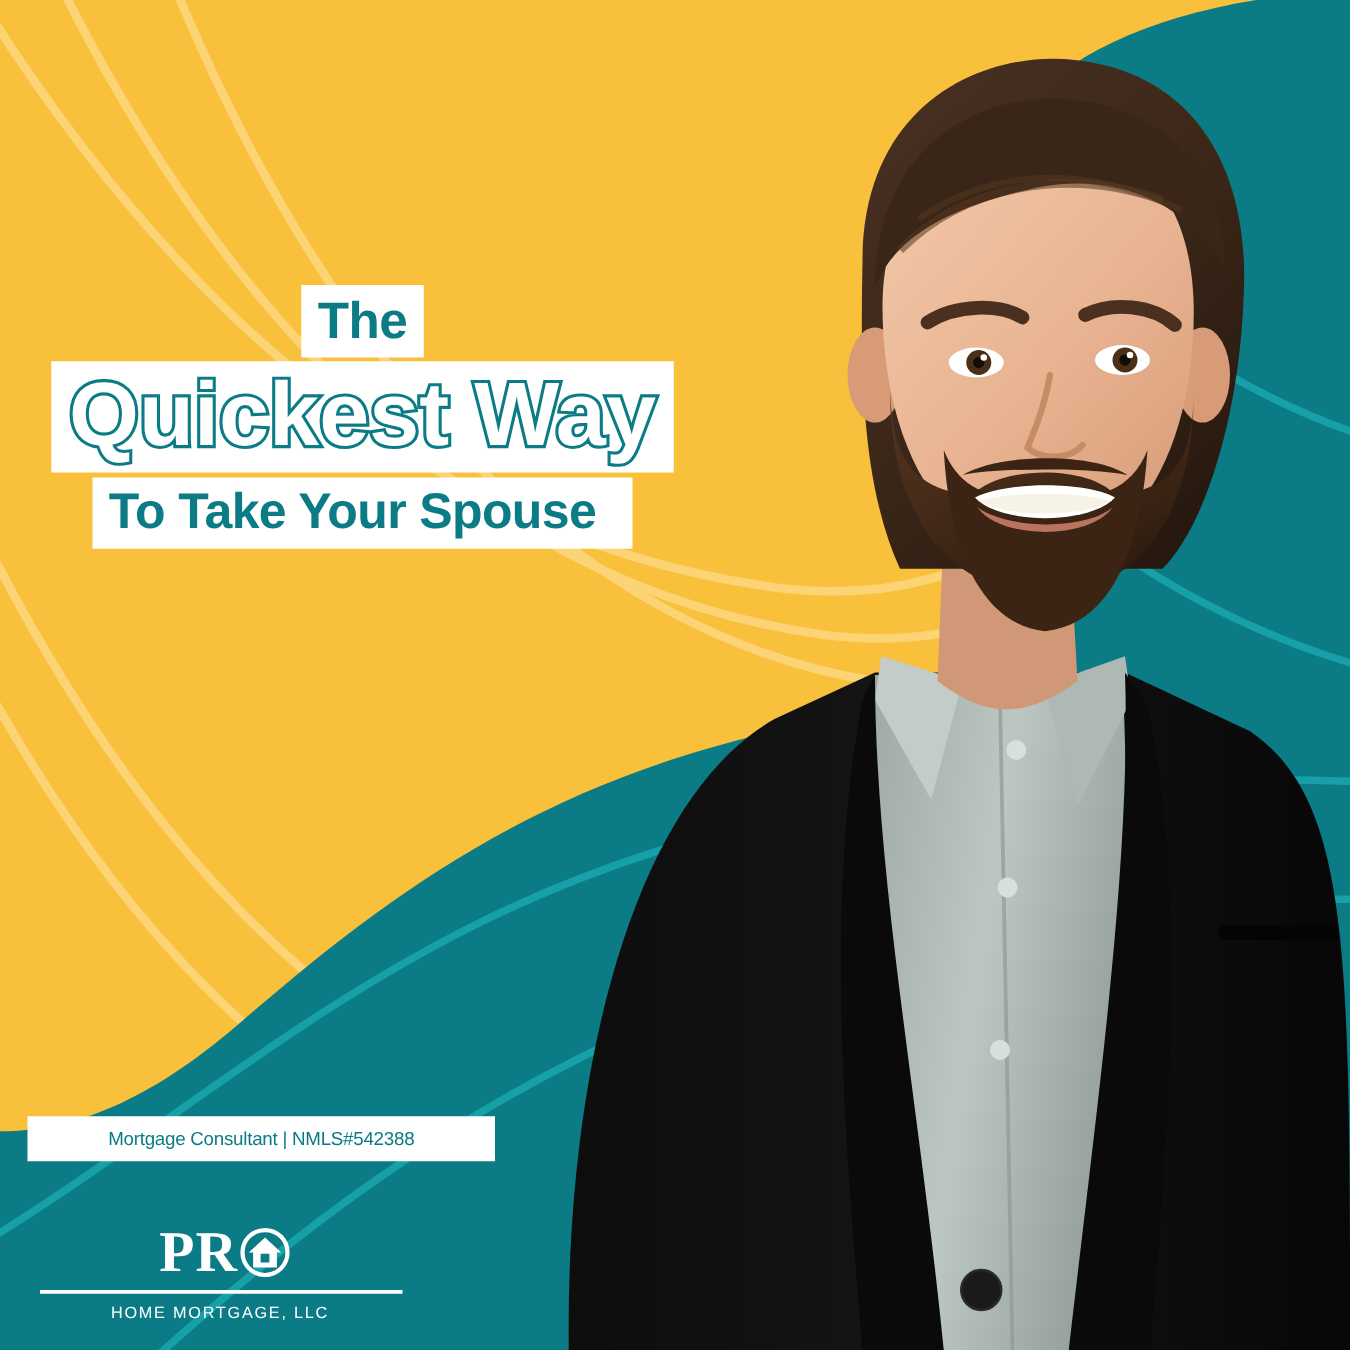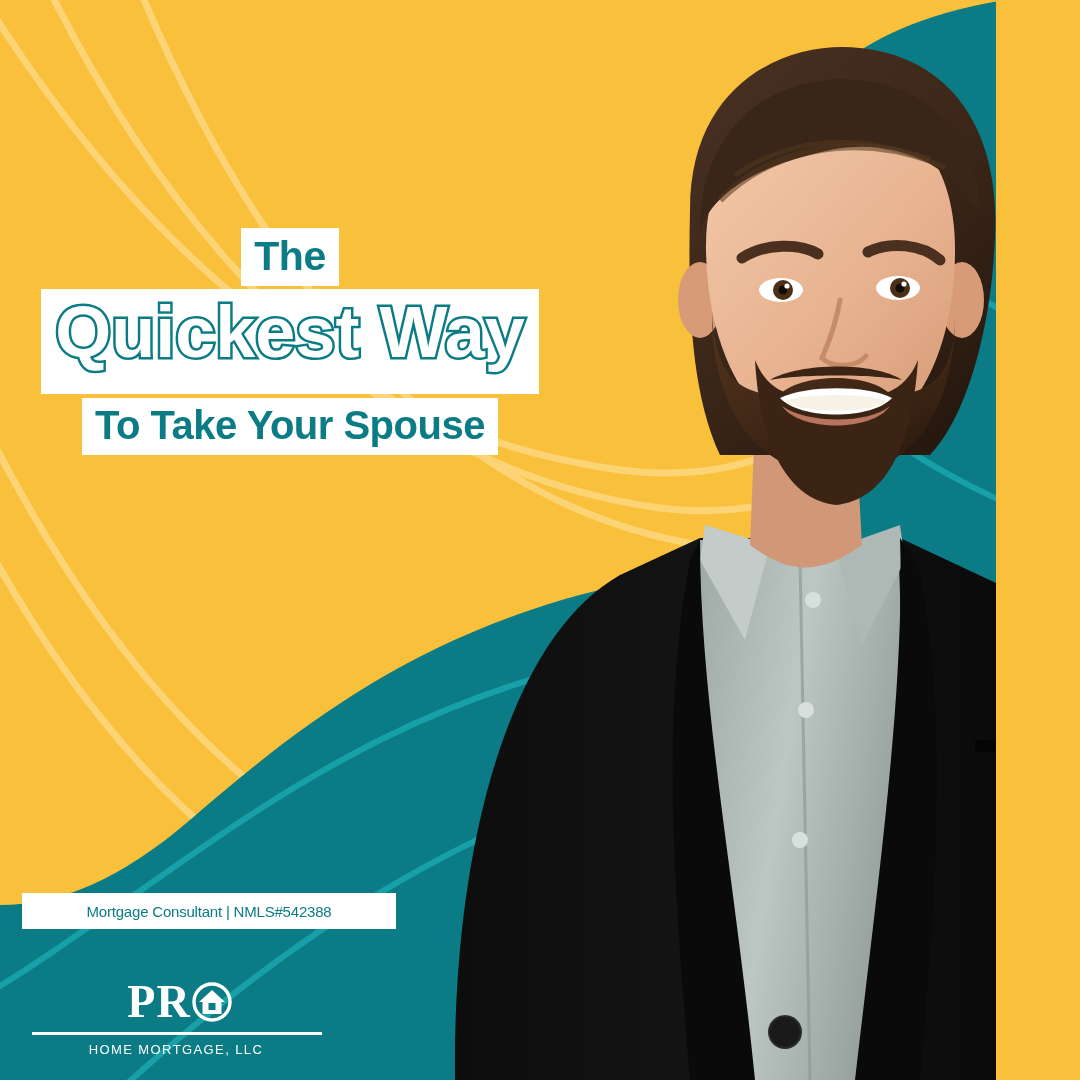--- a/index.html
+++ b/index.html
@@ -1,21 +1,21 @@
 <!DOCTYPE html>
 <html><head>
 <meta charset="utf-8">
 <style>
   html,body{margin:0;padding:0;}
   body{
     width:1080px;height:1080px;overflow:hidden;
     font-family:"Liberation Sans", sans-serif;
     background:#F9C03B;
   }
-  #stage{position:relative;width:996px;height:1080px;overflow:hidden;background:#0369a1;}
+  #stage{position:relative;width:1080px;height:1080px;overflow:hidden;background:#0369a1;}
 
   .layer{position:absolute;top:0;left:0;width:1080px;height:1080px;}
 
   
   #headline{
     position:absolute;left:0;top:228px;width:580px;
     display:flex;flex-direction:column;align-items:center;
     z-index:40;
   }
   .hl-row{display:flex;justify-content:center;width:100%;}
@@ -24,28 +24,28 @@
     color:#0B7C85;
     display:inline-block;
     font-weight:bold;
     line-height:1.0;
     letter-spacing:-0.5px;
     white-space:nowrap;
   }
   .hl-the{font-size:41px;padding:8px 13px 9px 13px;margin-bottom:3px;}
   .hl-big{
     font-size:72px;
-    padding:7px 14px 26px 14px;
+    padding:7px 14px 10px 14px;
     margin-bottom:4px;
     color:#FFFFFF;
     -webkit-text-stroke:5px #0B7C85;
     paint-order:stroke fill;
     letter-spacing:0px;
   }
-  .hl-sub{font-size:40px;padding:7px 13px 10px 13px;margin-bottom:5px;}
+  .hl-sub{font-size:40px;padding:7px 29px 10px 13px;margin-bottom:5px;}
 
   
   #namebanner{position:absolute;left:0;top:893px;z-index:45;}
   #name-yellow{
     position:relative;
     width:398px;height:50px;
     background:#F9C03B;
     display:flex;align-items:center;justify-content:center;
     clip-path:polygon(0 0, 398px 0, 398px 50px, 34px 50px, 0 22px);
   }

